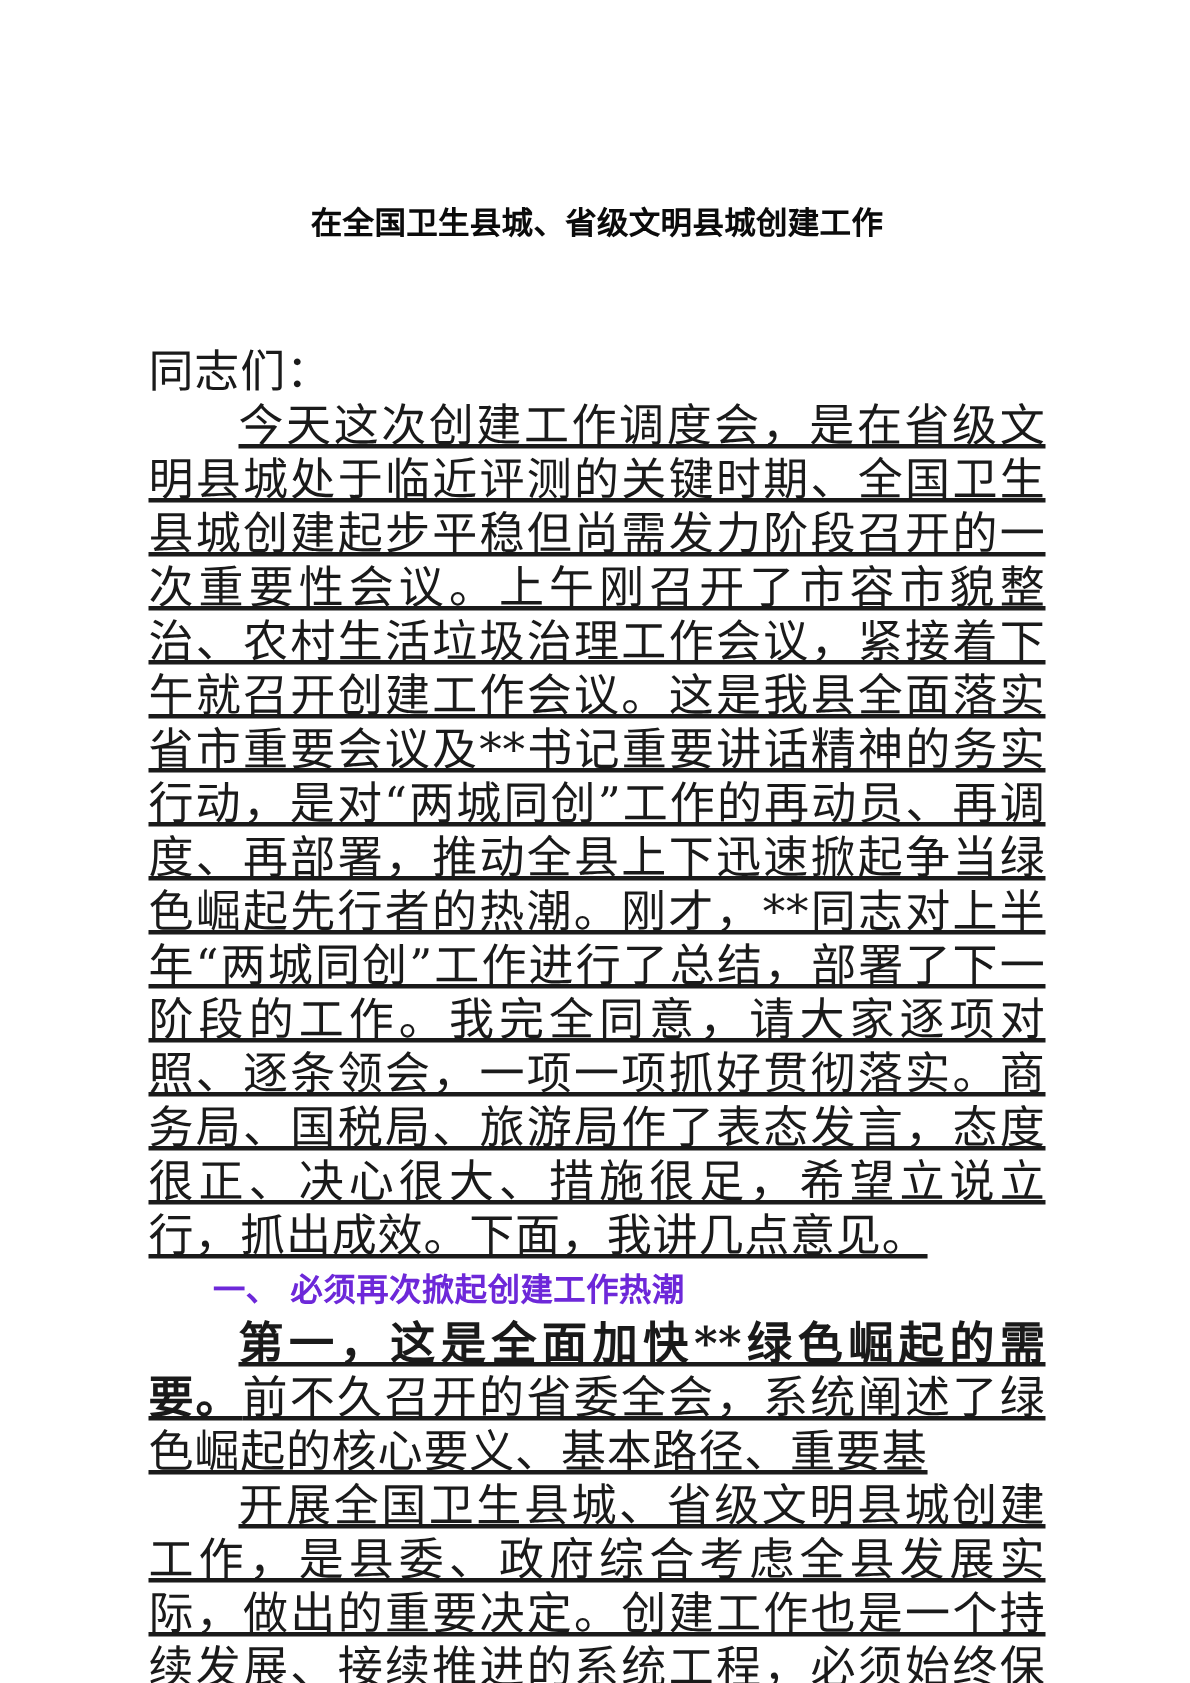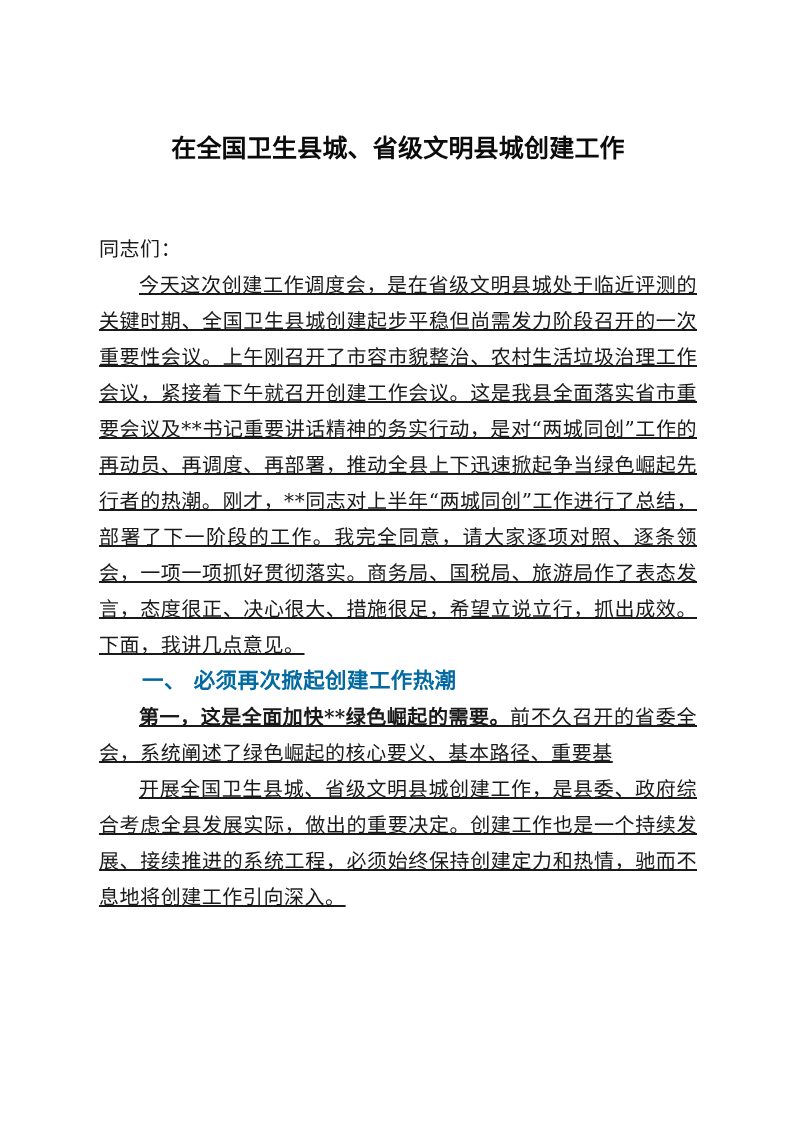--- a/index.html
+++ b/index.html
@@ -32,39 +32,39 @@
     width: 598px;
   }
 
   
   .doc-title {
     margin: 0;
     padding-top: 128px;
     text-align: center;
     font-family: "DejaVu Serif", "Liberation Serif", serif;
     font-weight: 700;
-    font-size: 25px;
+    font-size: 21px;
     line-height: 41px;
     letter-spacing: 0.2px;
     color: #0b0b0b;
   }
   .doc-title .tline {
     display: block;
     white-space: nowrap;
   }
 
   
   .body-block {
     margin-top: 62px;
   }
 
   p.para {
     margin: 0;
     font-family: "DejaVu Serif", "Liberation Serif", serif;
-    font-size: 20px;
+    font-size: 30px;
     line-height: 36px;
     color: #1a1a1a;
     text-align: justify;
     text-justify: inter-ideograph;
     letter-spacing: 0.55px;
     word-break: break-all;
   }
 
   p.salutation {
     text-indent: 0;
@@ -77,21 +77,21 @@
 
   
   p.section-heading {
     margin: 0;
     text-indent: 2em;
     font-family: "DejaVu Sans", "Liberation Sans", sans-serif;
     font-size: 21.5px;
     line-height: 36px;
     font-weight: 700;
     letter-spacing: 0.4px;
-    color: #0369a1;
+    color: #6d28d9;
     text-align: left;
   }
 
   
   .lead-bold {
     font-weight: 700;
     font-family: "DejaVu Serif", "Liberation Serif", serif;
     letter-spacing: 0.3px;
   }
 </style>

